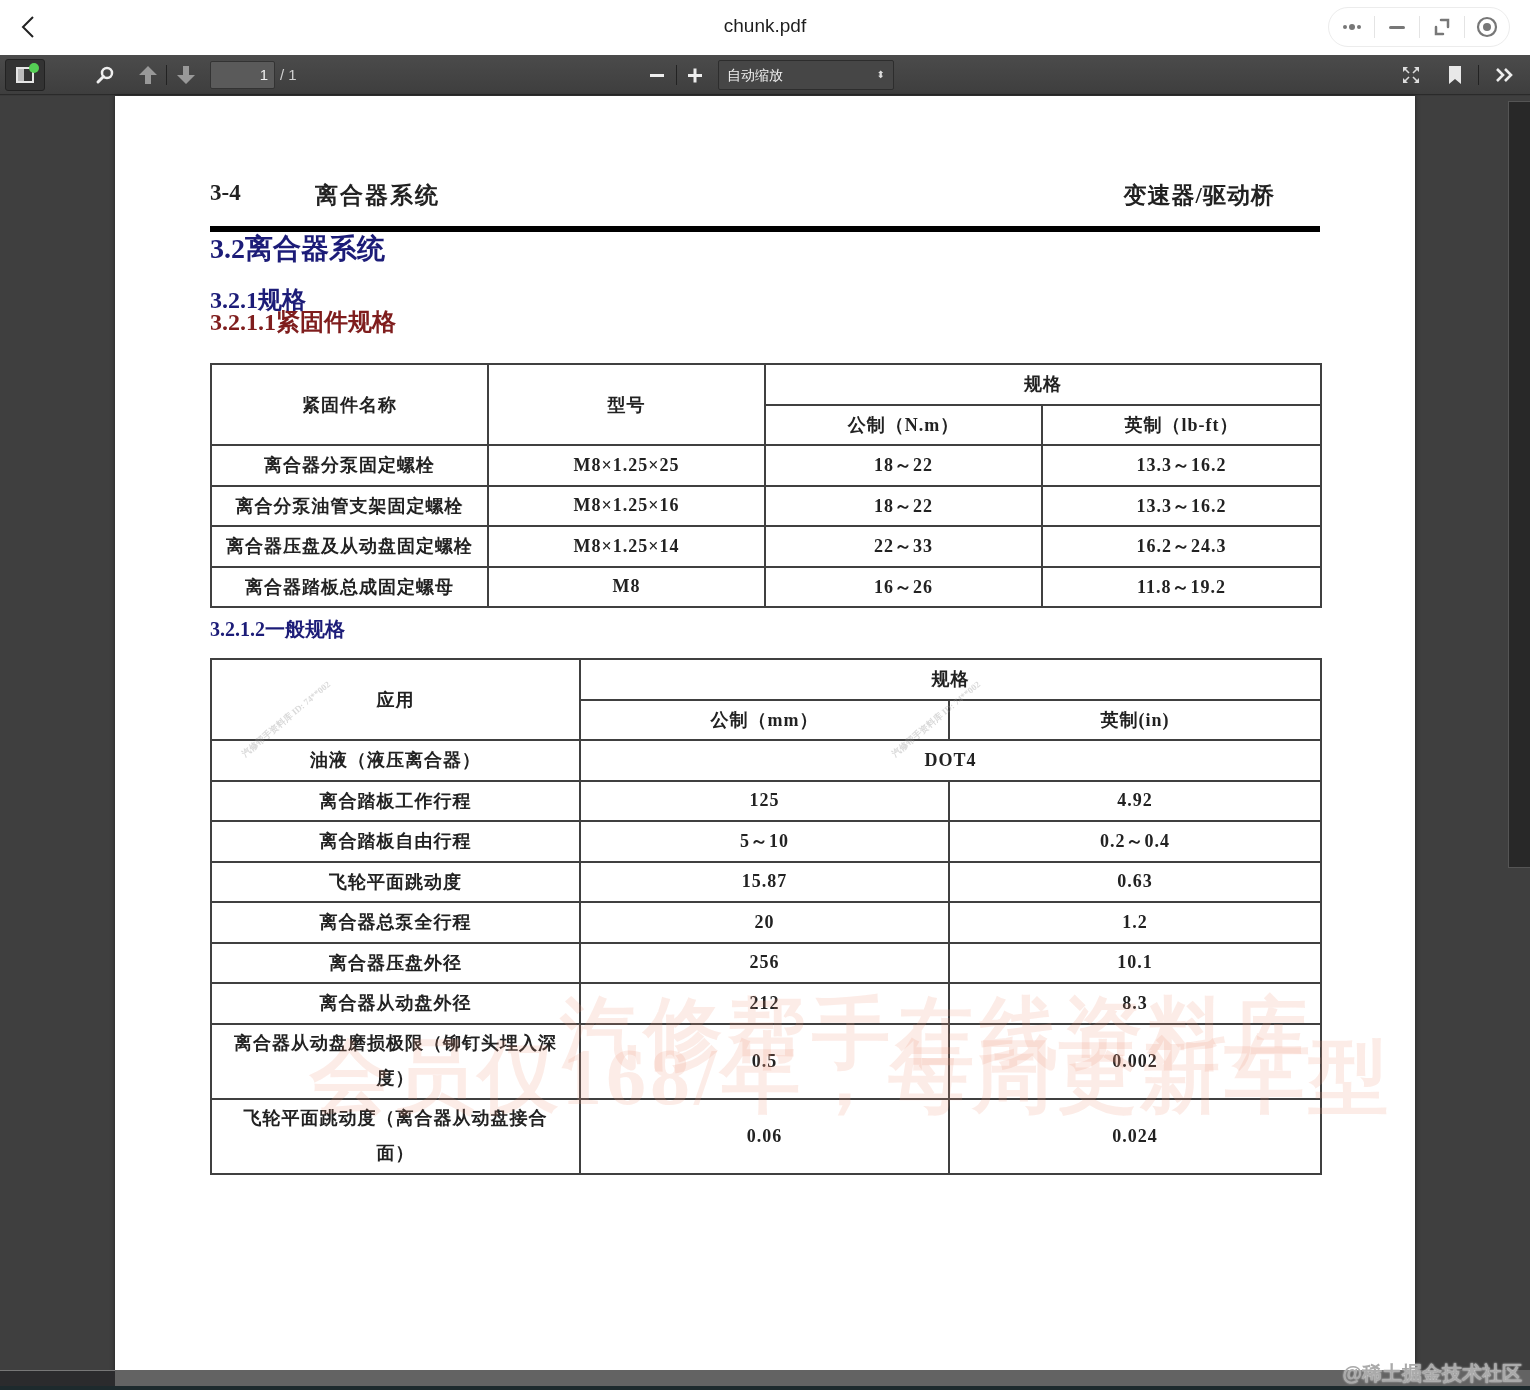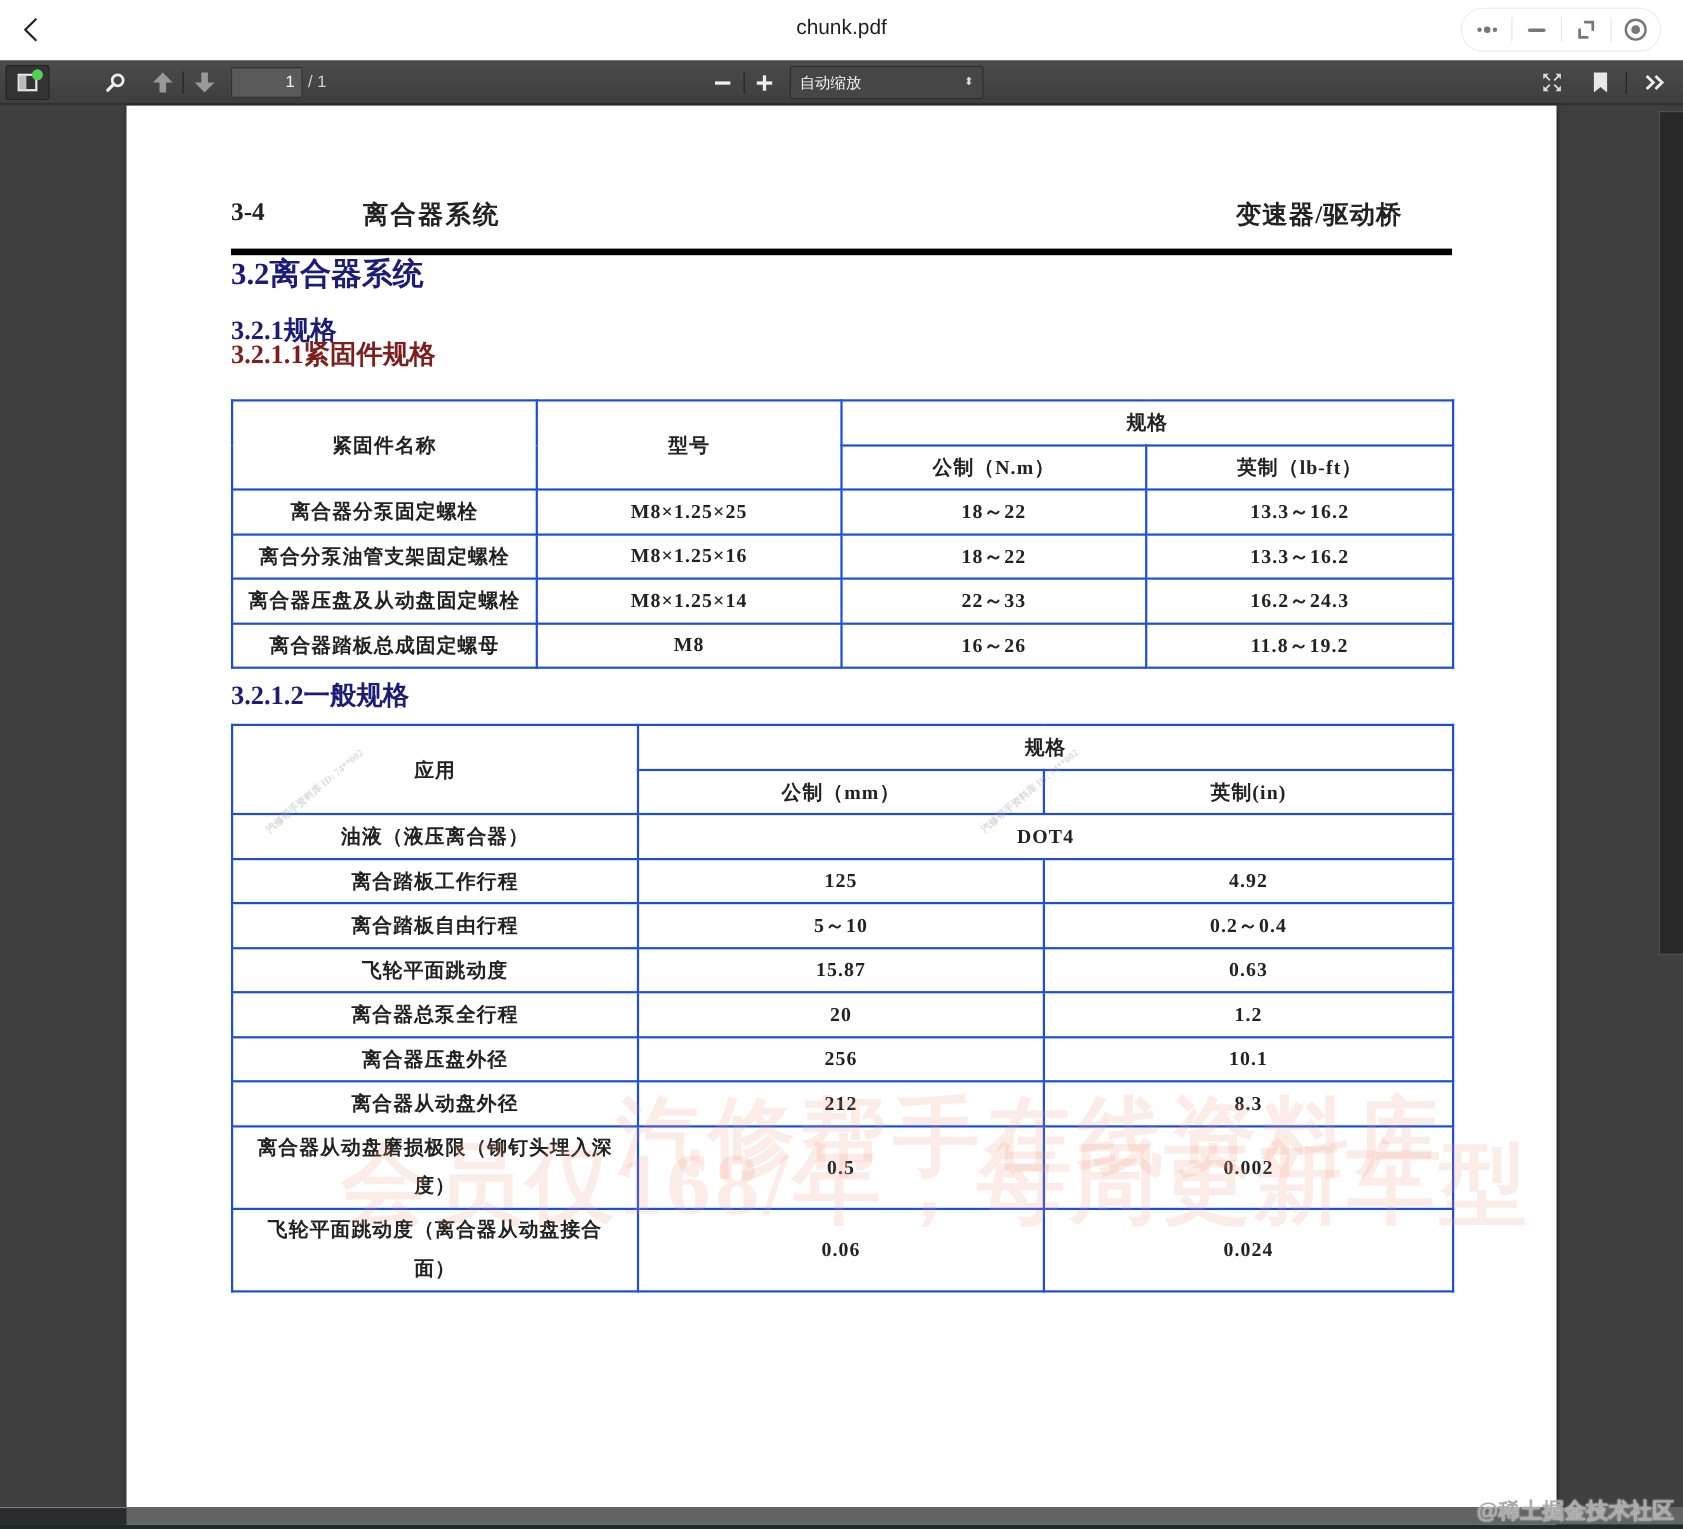--- a/index.html
+++ b/index.html
@@ -33,30 +33,30 @@
   .vscroll-track { position: absolute; left: 1508px; top: 5px; width: 22px; height: 767px; background: #282828; border: 1px solid #555; border-right: none; }
   .hscroll { position: absolute; left: 0; top: 1274px; width: 1530px; height: 16px; background: #636363; }
   .hscroll-left { position: absolute; left: 0; top: 1274px; width: 115px; height: 16px; background: #2b2b2d; border-top: 1px solid #777; }
   .bottom-strip { position: absolute; left: 0; top: 1290px; width: 1530px; height: 4px; background: #1d2a2d; }
   .corner-mark { position: absolute; right: 8px; top: 1264px; font-size: 20px; color: #aaa; text-shadow: 0 0 2px #fff; }
 
   
   .doc { position: absolute; left: 95px; top: 0; width: 1110px; font-family: "Liberation Serif", "DejaVu Serif", serif; }
   .running-head { position: absolute; left: 0; top: 84px; width: 1110px; height: 30px; font-size: 23px; color: #222; }
   .rh-num { position: absolute; left: 0; top: 0; }
-  .rh-chapter { position: absolute; left: 120px; top: 0; letter-spacing: 2px; }
+  .rh-chapter { position: absolute; left: 105px; top: 0; letter-spacing: 2px; }
   .rh-right { position: absolute; right: 45px; top: 0; letter-spacing: 1px; }
   .head-rule { position: absolute; left: 0; top: 130px; width: 1110px; height: 6px; background: #000; }
   .h1 { position: absolute; left: 0; top: 134px; font-size: 28px; color: #1c1c78; }
   .h2 { position: absolute; left: 0; top: 188px; font-size: 24px; color: #1c1c78; }
   .h3 { position: absolute; left: 0; top: 210px; font-size: 24px; color: #7f1d1d; }
-  .h3b { position: absolute; left: 0; top: 520px; font-size: 24px; color: #1c1c78; }
+  .h3b { position: absolute; left: 0; top: 520px; font-size: 20px; color: #1c1c78; }
 
   table.spec { position: absolute; left: 0; border-collapse: collapse; font-size: 18px; color: #222; table-layout: fixed; }
-  table.spec td { border: 2px solid #1d4ed8; text-align: center; vertical-align: middle; padding: 0 4px; letter-spacing: 1px; }
+  table.spec td { border: 2px solid #404040; text-align: center; vertical-align: middle; padding: 0 4px; letter-spacing: 1px; }
   #t1 { top: 267px; width: 1110px; }
   #t1 td { height: 40.5px; }
   #t2 { top: 562px; width: 1110px; }
   #t2 td { height: 40.5px; }
   #t2 td.tall { height: 75px; line-height: 35px; }
 
   .wm { position: absolute; color: rgba(240,150,120,0.18); font-family: "Liberation Serif", "DejaVu Serif", serif; white-space: nowrap; pointer-events: none; }
   .wm1 { left: 350px; top: 838px; font-size: 78px; letter-spacing: 6px; margin-top: 48px; }
   .wm2 { left: 100px; top: 928px; font-size: 80px; letter-spacing: 4px; }
   .wm-small { position: absolute; font-size: 9px; color: rgba(150,150,150,0.35); transform: rotate(-40deg); pointer-events: none; line-height: 10px; }

